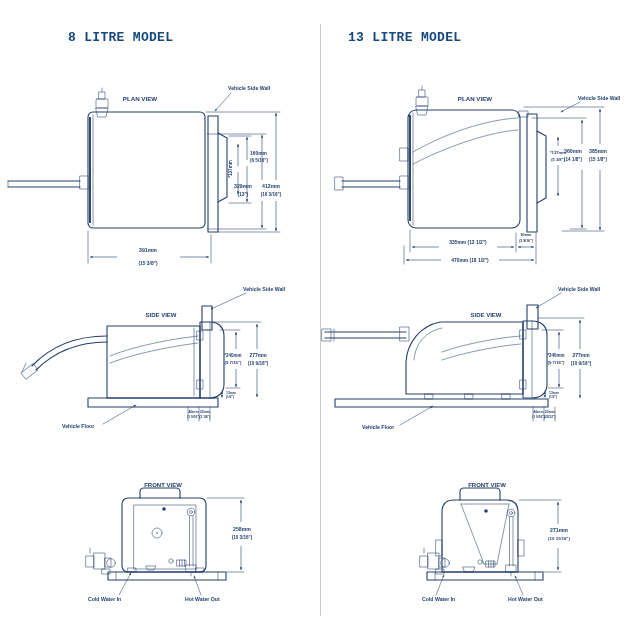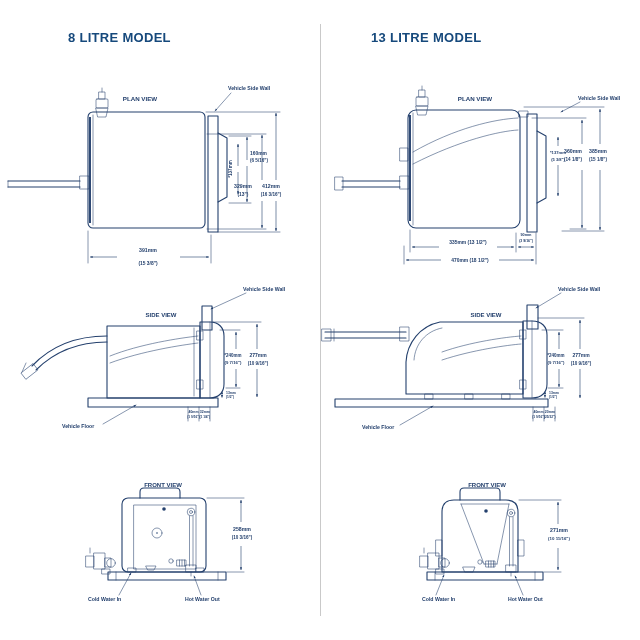--- a/index.html
+++ b/index.html
@@ -2,38 +2,38 @@
 <html style="--ink: #24406d; --title: #16497c; --divider: #c9c9c9;"><head>
 <meta charset="utf-8">
 <style>
   :root { --ink:#24406d; --title:#16497c; --divider:#c9c9c9; }
   html,body { margin:0; padding:0; }
   body { width:640px; height:640px; background:#ffffff; position:relative;
          font-family:"Liberation Sans", sans-serif; overflow:hidden; }
   .page { position:absolute; inset:0; background:#fff; }
   .col { position:absolute; top:0; width:320px; height:640px; }
   .title { position:absolute; top:30px; font-size:13px; font-weight:bold;
-           color:var(--title); letter-spacing:.3px; white-space:nowrap; }
+           color:var(--title); letter-spacing:.3px; white-space:nowrap;font-family:Liberation Mono, monospace; }
   .divider { position:absolute; left:320px; top:24px; width:1px; height:592px;
              background:var(--divider); }
   svg { position:absolute; top:0; }
   .ln { fill:none; stroke:var(--ink); stroke-width:1.1; stroke-linecap:round; stroke-linejoin:round; }
   .tn { fill:none; stroke:var(--ink); stroke-width:0.55; stroke-linecap:round; stroke-linejoin:round; }
   .dm { fill:none; stroke:var(--ink); stroke-width:0.6; }
   .tk { fill:none; stroke:var(--ink); stroke-width:1.9; }
   .tx { fill:var(--ink); font-weight:bold; font-family:"Liberation Sans",sans-serif; }
   .fillc { fill:var(--ink); stroke:none; }
 </style>
 </head>
 <body>
 
 <div class="page">
 
   <div class="title" style="left:68px">8 LITRE MODEL</div>
-  <div class="title" style="left:371px">13 LITRE MODEL</div>
+  <div class="title" style="left:348px">13 LITRE MODEL</div>
   <div class="divider"></div>
 
   <svg class="col" style="left:0" width="320" height="640" viewBox="0 0 320 640">
     <defs>
       <marker id="ahL" viewBox="0 0 10 10" refX="8.5" refY="5" markerWidth="5.2" markerHeight="5.2" orient="auto">
         <path d="M0,1.5 L9,5 L0,8.5 Z" style="fill:var(--ink)"></path>
       </marker>
     </defs>
 
     <g>

